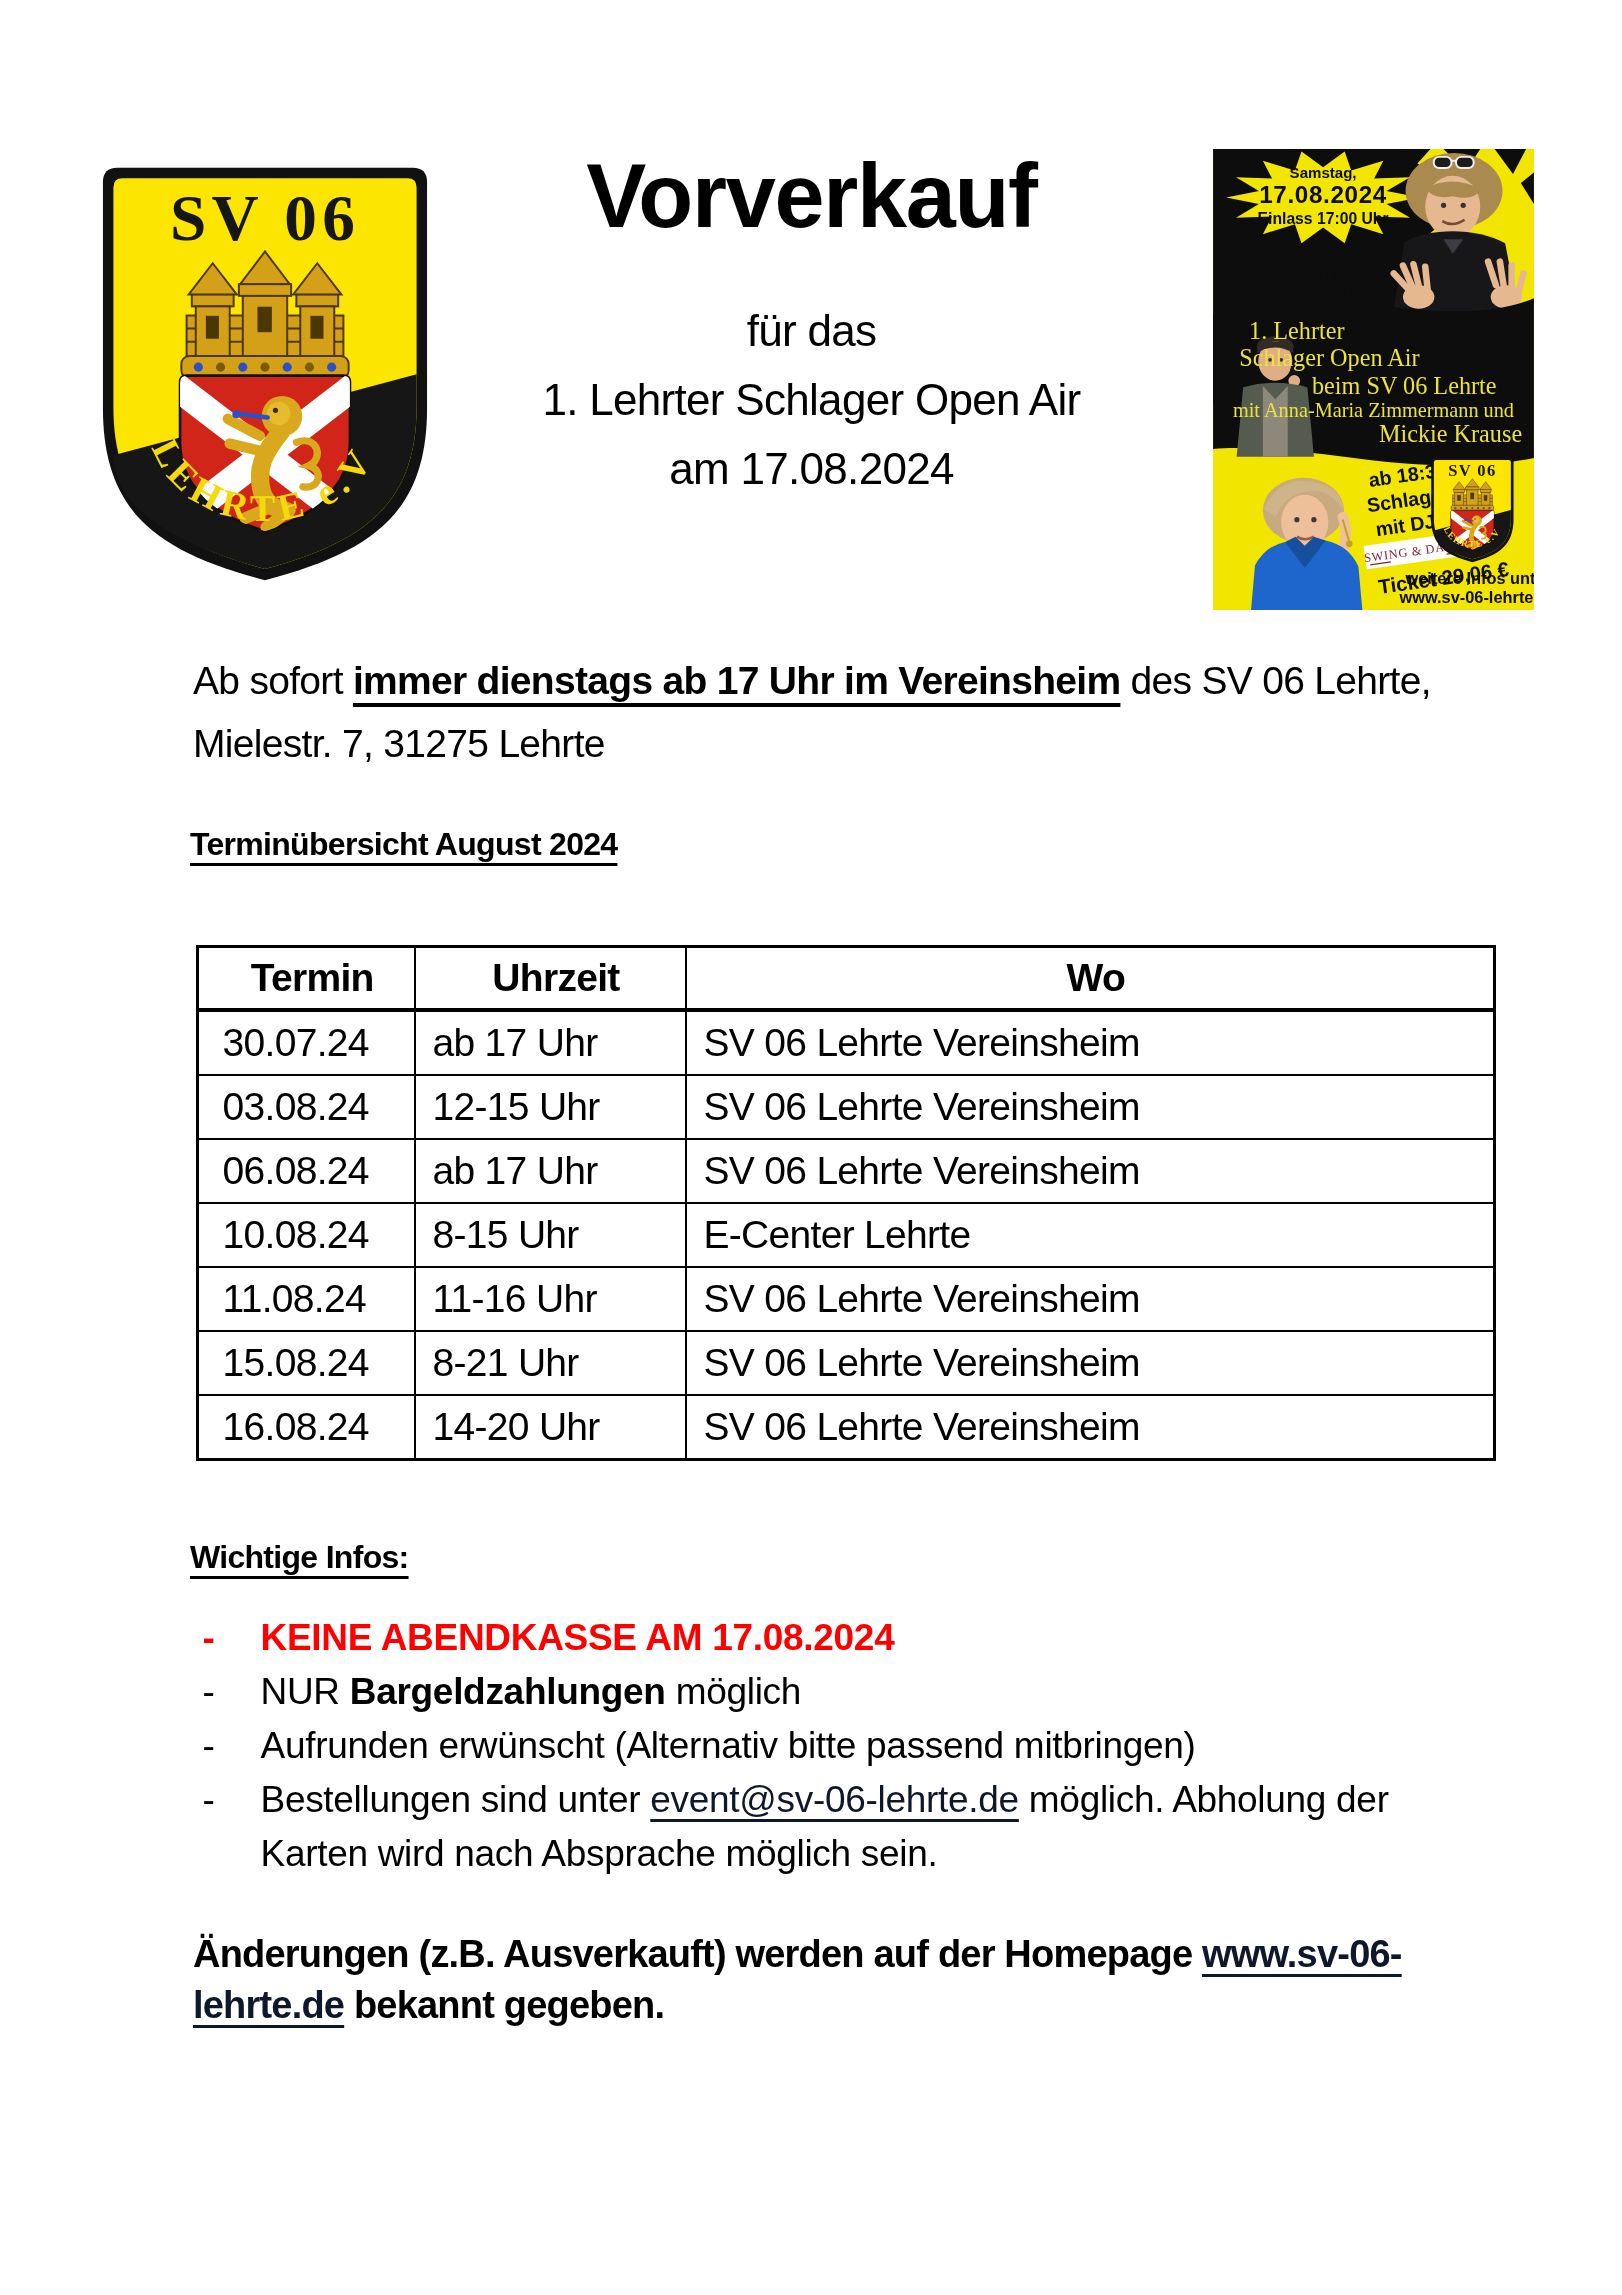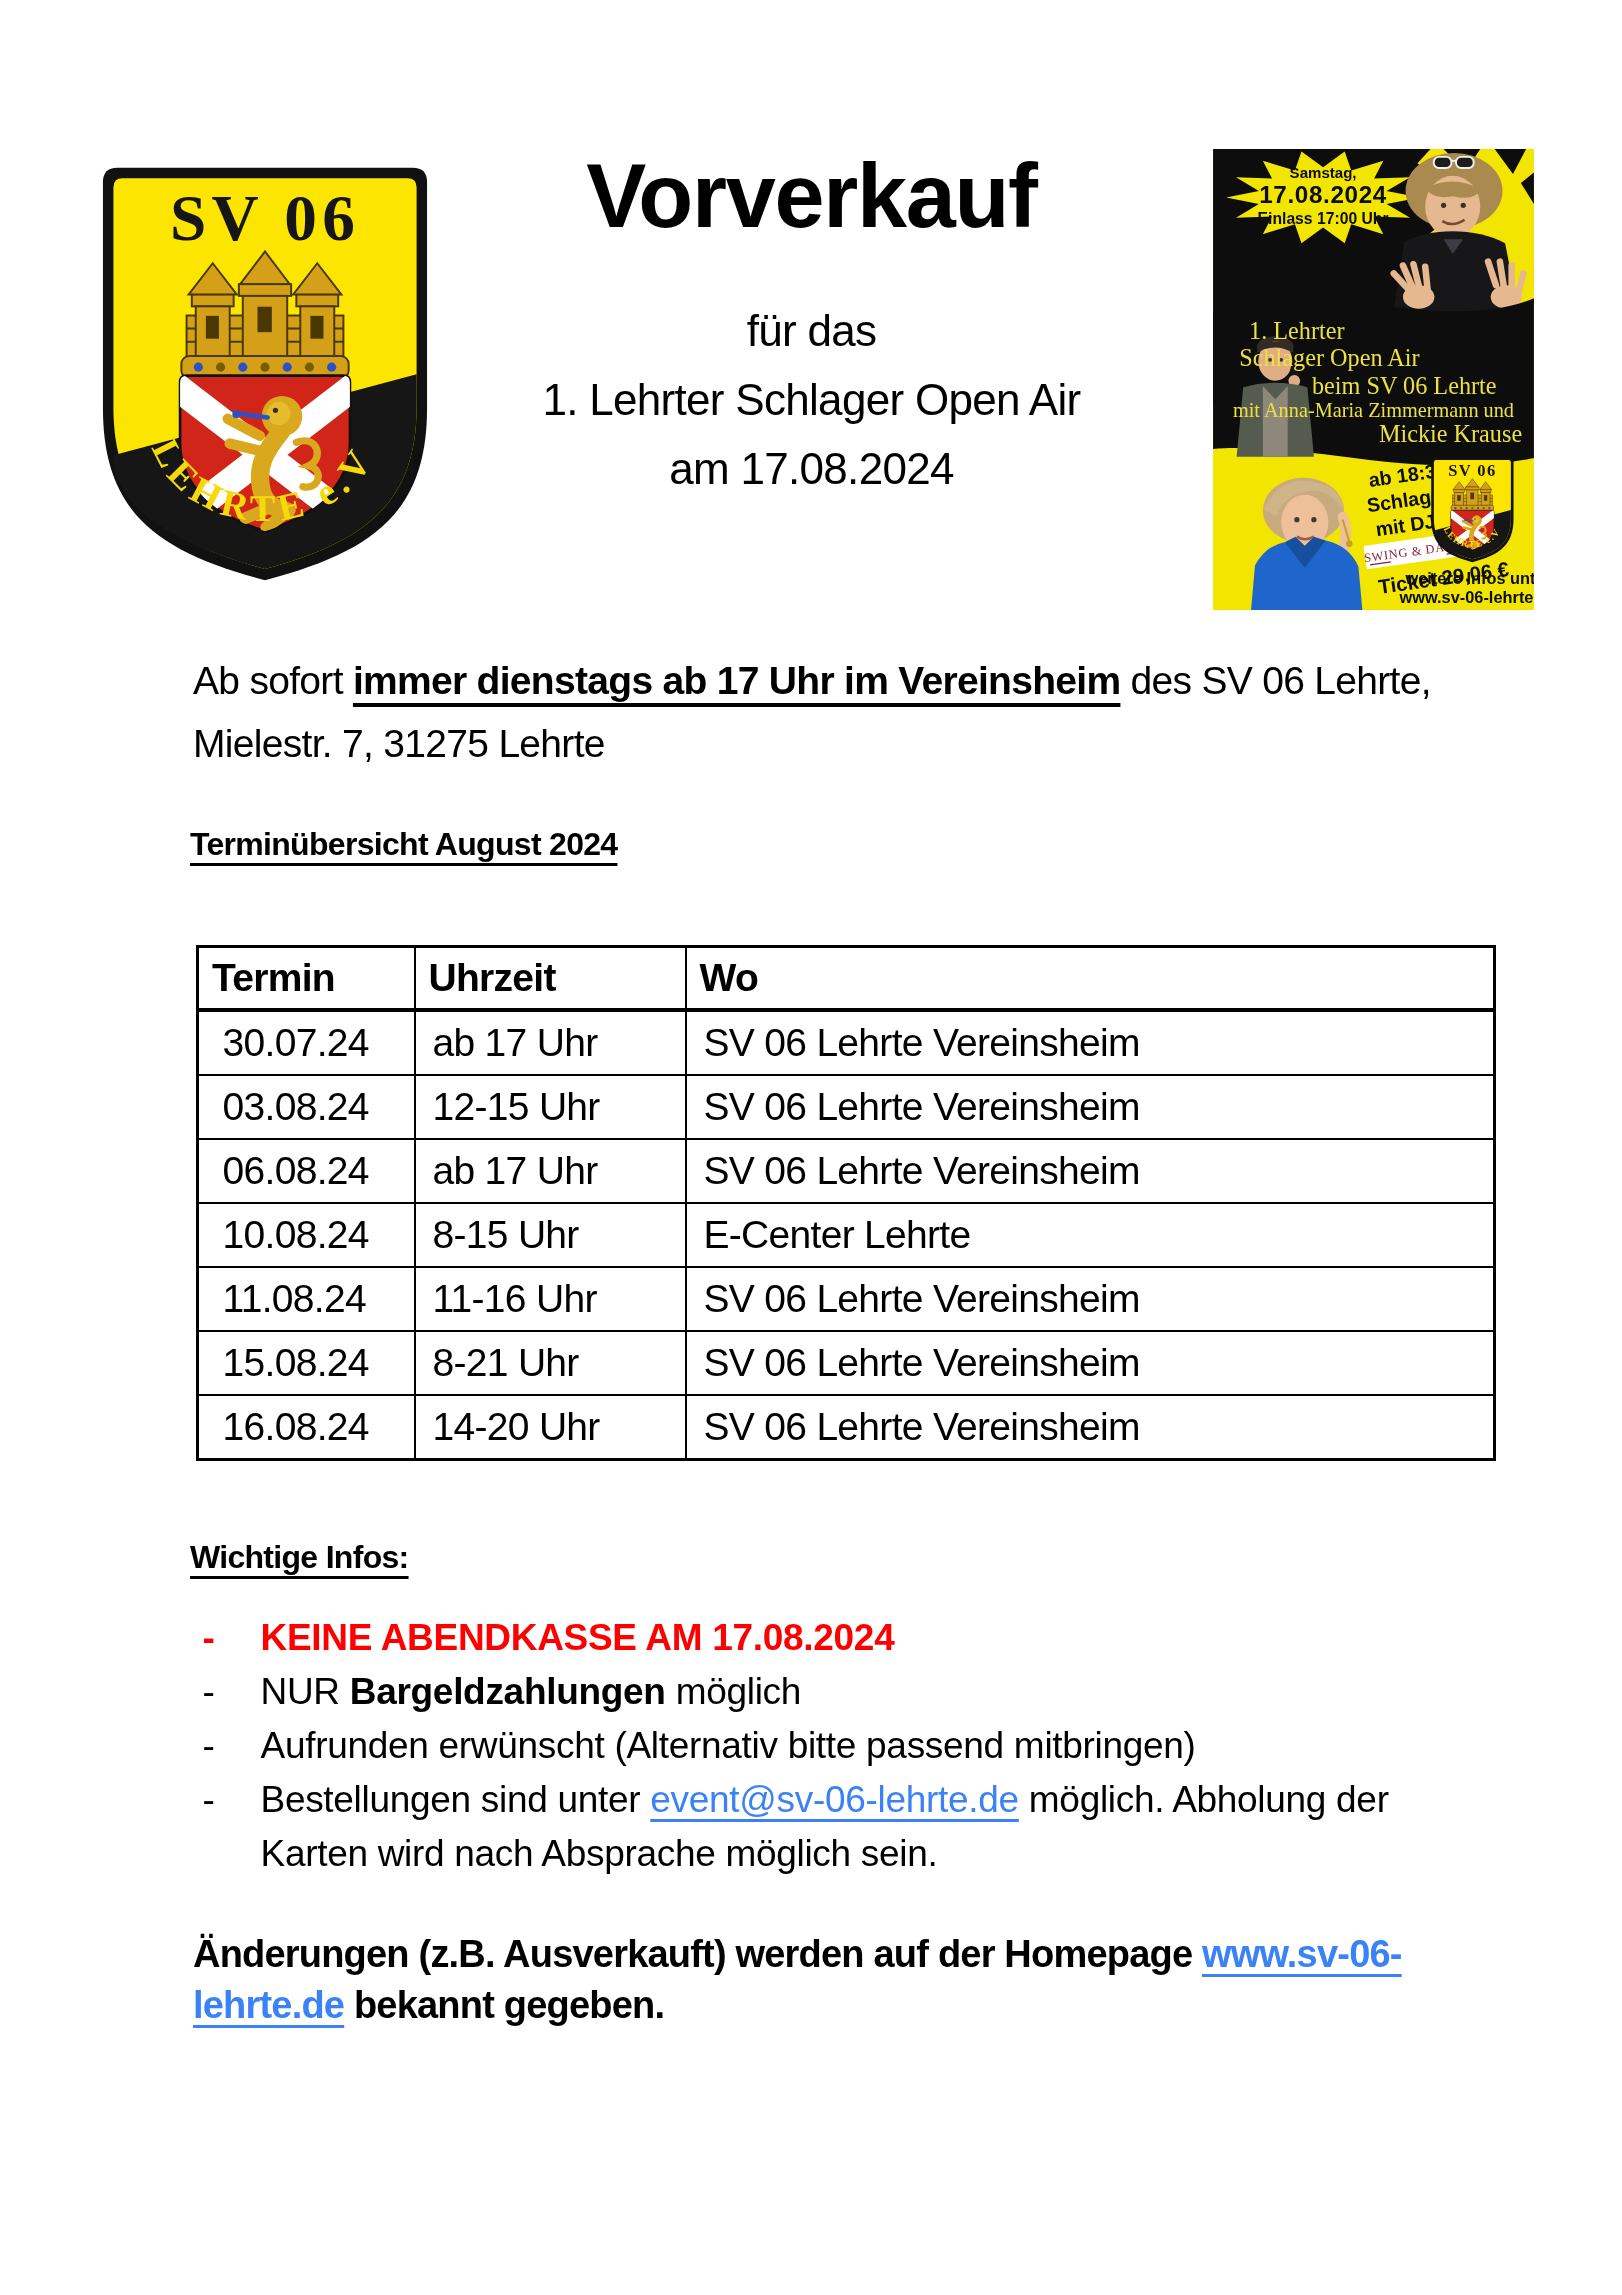--- a/index.html
+++ b/index.html
@@ -20,32 +20,32 @@
 
   .sec-head{font-size:32px;font-weight:bold;text-decoration:underline;
             text-decoration-thickness:3.3px;text-underline-offset:7.9px;letter-spacing:-0.7px;}
   .h-termine{left:190px;top:826px;}
   .h-infos{left:190px;top:1539px;}
 
   
   table.sched{position:absolute;left:196px;top:945px;width:1297px;
               border-collapse:collapse;table-layout:fixed;
               border:3.3px solid #000;font-size:39px;letter-spacing:-0.7px;}
-  table.sched th{font-weight:bold;text-align:left;height:58px;padding-left:13px;
+  table.sched th{font-weight:bold;text-align:center;height:58px;padding-left:13px;
                  border:2px solid #000;border-bottom:4.6px solid #000;}
   table.sched td{height:60px;padding-left:17px;border:2px solid #000;vertical-align:middle;}
   table.sched td.c0{padding-left:23.6px;}
 
   
   .bullets{left:196px;top:1611px;width:1308px;font-size:37px;line-height:54px;letter-spacing:-0.3px;}
   .bullet{display:flex;align-items:flex-start;}
   .bullet .dash{width:58px;flex:0 0 58px;padding-left:6.5px;}
   .bullet .txt{width:1191px;}
   .red{color:#fe0000;font-weight:bold;}
-  a.lnk{color:#3b82f6;text-decoration:underline;text-decoration-thickness:2.6px;
+  a.lnk{color:#0f172a;text-decoration:underline;text-decoration-thickness:2.6px;
         text-underline-offset:6.5px;cursor:pointer;}
 
   
   .footer{left:193px;top:1929px;width:1253px;font-size:38px;font-weight:bold;
           line-height:51px;letter-spacing:-0.8px;overflow-wrap:break-word;}
   .footer a.lnk{font-weight:bold;}
 
   
   .logo{left:95px;top:160px;width:340px;height:428px;}
   .poster{left:1213px;top:149px;width:321px;height:370px;}

